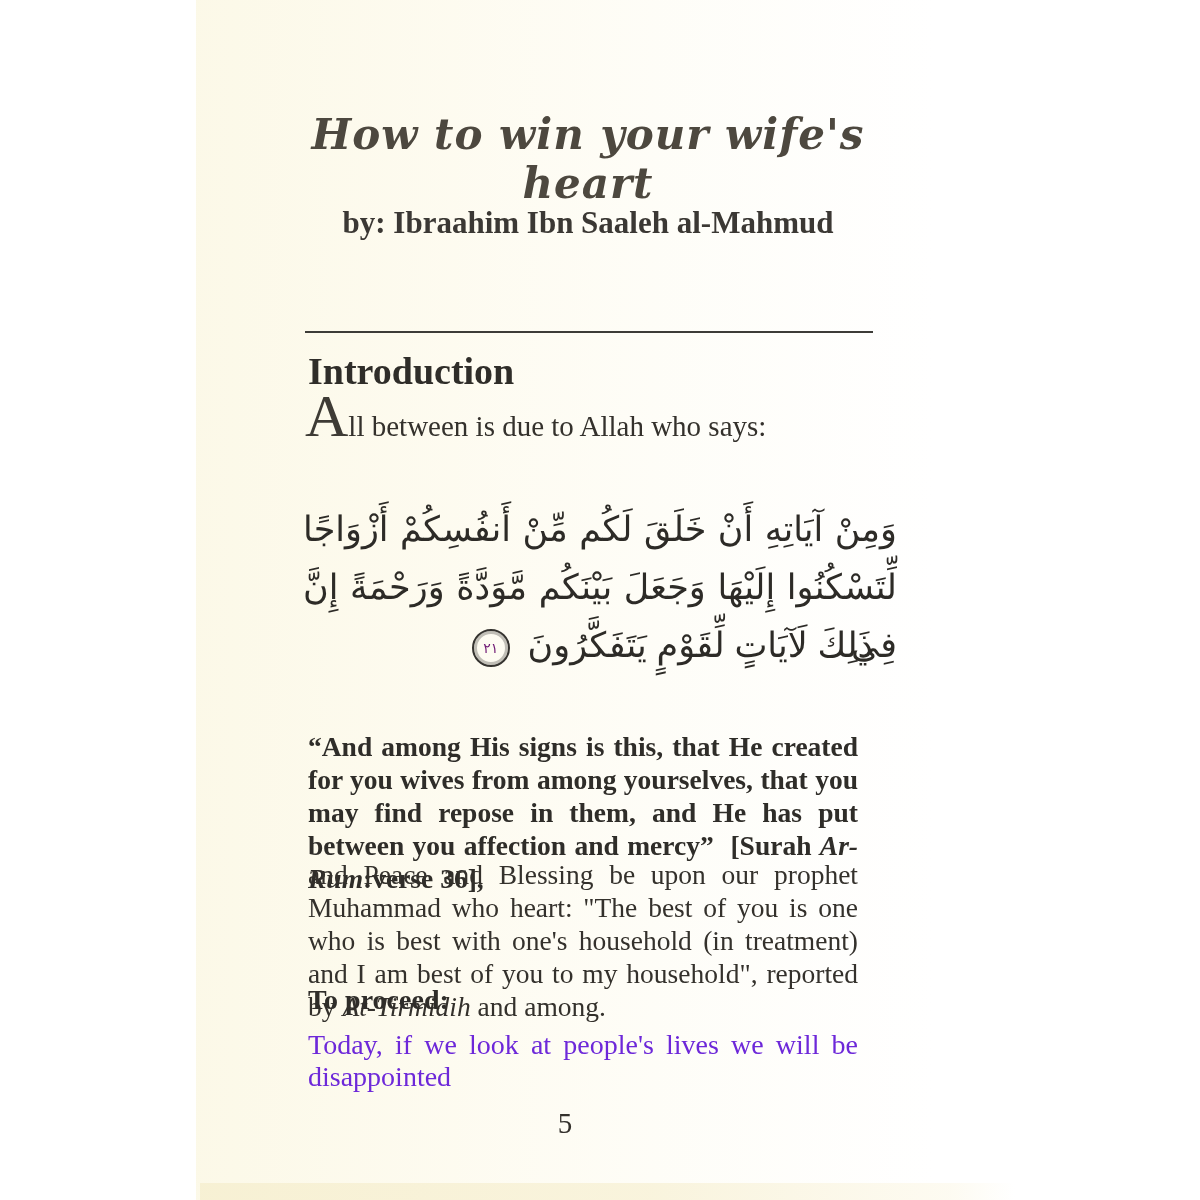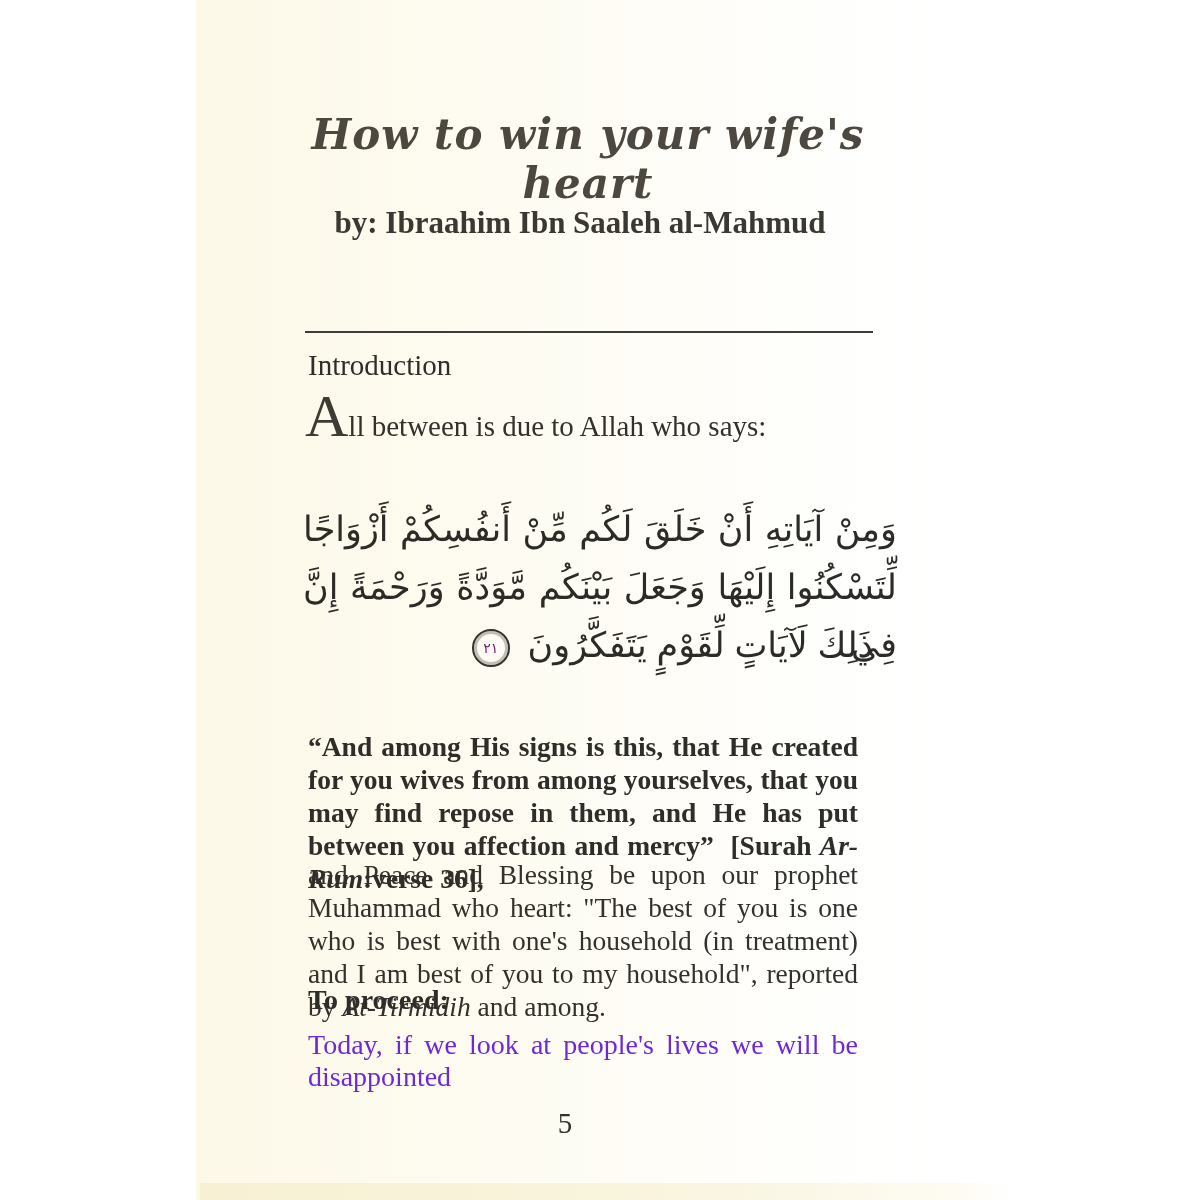--- a/index.html
+++ b/index.html
@@ -28,33 +28,33 @@
   .book-title {
     left:300px; top:110px; width:576px;
     text-align:center;
     font-family:"DejaVu Serif", serif;
     font-style:italic;
     font-size:42px;
     letter-spacing:1px;
     color:#4d483f;
   }
   .byline {
-    left:292px; top:205px; width:576px;
+    left:300px; top:205px; width:576px;
     text-align:center;
     font-weight:bold;
     font-size:31px;
     color:#3b3834;
   }
   .divider {
     left:305px; top:331px; width:568px; height:2px;
     background:#3d3c38;
   }
   .intro-heading {
     left:308px; top:349px;
-    font-weight:normal; font-size:29px; color:#2f2d29;
+    font-weight:bold; font-size:38px; color:#2f2d29;
   }
   .opening-line {
     left:305px; top:394px; width:560px;
     font-size:29px; color:#34312c; line-height:56px;
     white-space:nowrap;
   }
   .dropcap {
     font-size:60px; line-height:44px; vertical-align:baseline;
     color:#3e3b35;
   }

